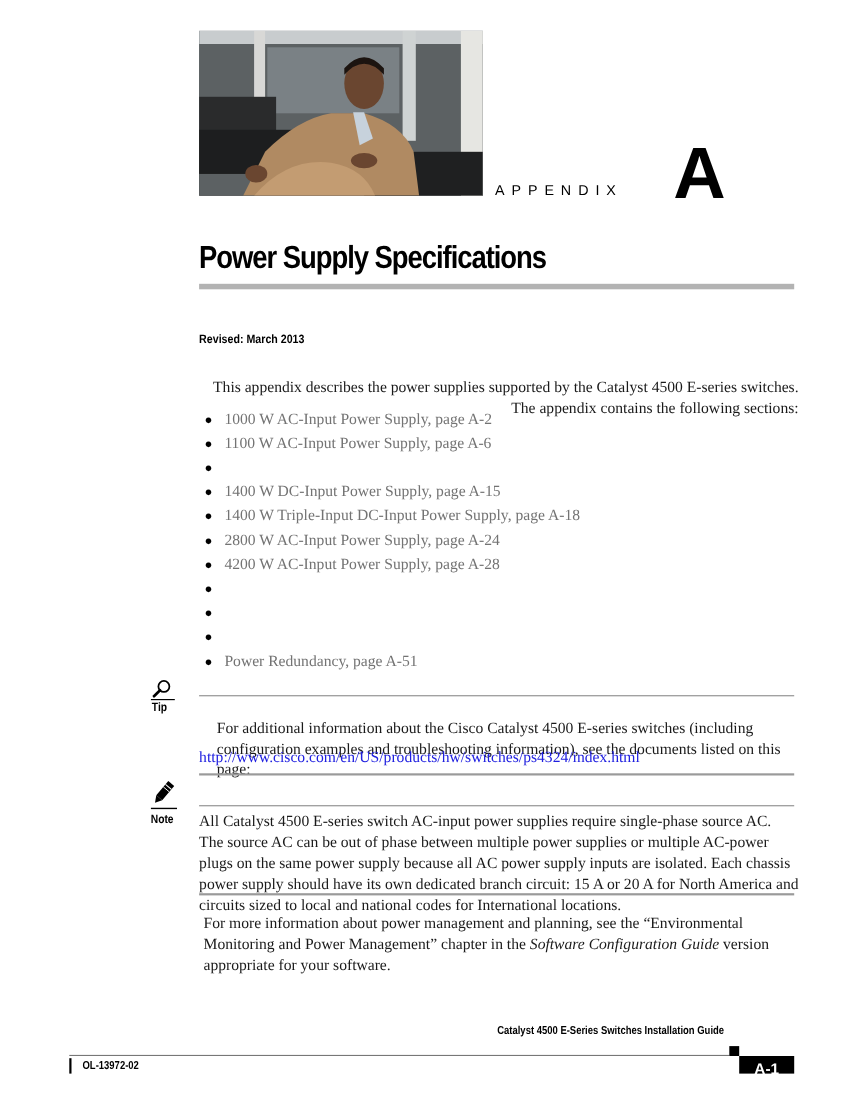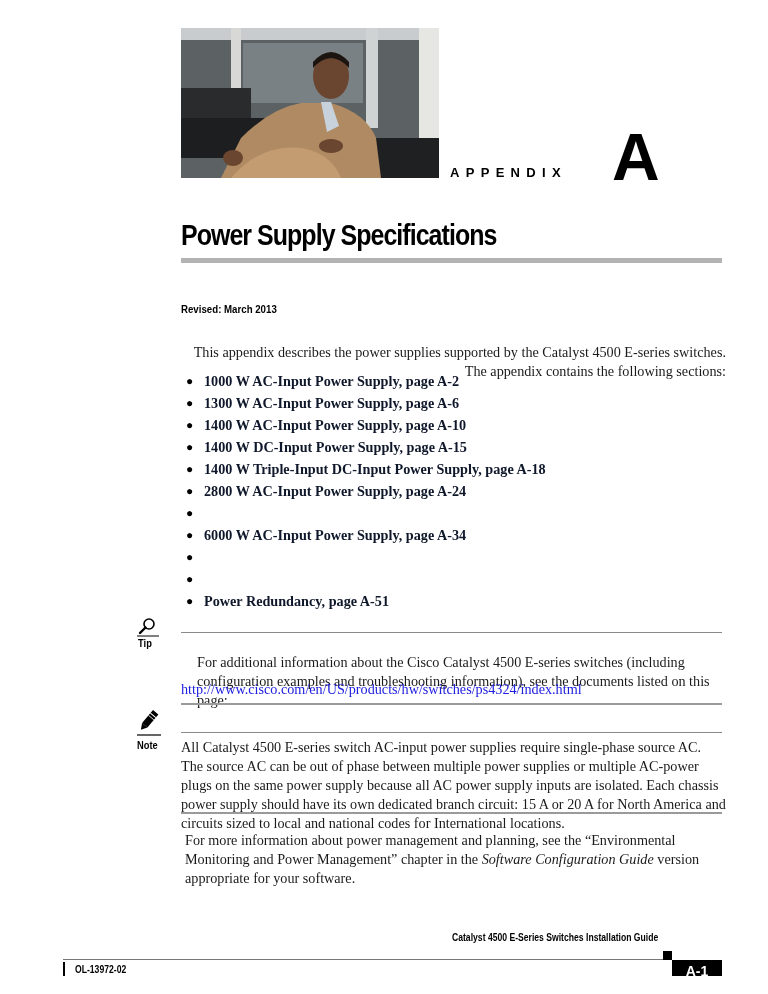--- a/index.html
+++ b/index.html
@@ -6,39 +6,39 @@
     body { width: 768px; height: 994px; position: relative; overflow: hidden;
            font-family: "Liberation Serif", serif; color: #1a1a1a; }
     .abs { position: absolute; }
 
     
     .photo { left: 181px; top: 28px; width: 258px; height: 150px; overflow: hidden;
              background: linear-gradient(180deg, #6e7376 0%, #4d5254 40%, #3a3d3e 100%); }
     .photo svg { display: block; }
 
     .appendix-label { left: 450px; top: 165px; font-family: "Liberation Sans", sans-serif;
-                      font-weight: bold; font-size: 13px; letter-spacing: 6.3px; color: #000; }
+                      font-weight: normal; font-size: 13px; letter-spacing: 6.3px; color: #000; }
     .appendix-letter { left: 612px; top: 124px; font-family: "Liberation Sans", sans-serif;
                        font-weight: bold; font-size: 66px; line-height: 66px; color: #000; }
 
     .title { left: 181px; top: 219px; font-family: "Liberation Sans", sans-serif; font-weight: bold;
              font-size: 29px; letter-spacing: -1.1px; transform: scaleX(0.86); transform-origin: left top;
              color: #000; white-space: nowrap; }
     .title-rule { left: 181px; top: 258px; width: 541px; height: 5px; background: #b3b3b3; }
 
     .revised { left: 181px; top: 303px; font-family: "Liberation Sans", sans-serif; font-weight: bold;
                font-size: 11px; transform: scaleX(0.88); transform-origin: left top; color: #000; white-space: nowrap; }
 
     .para { left: 181px; width: 545px; font-size: 14.2px; line-height: 19px; color: #1a1a1a; }
     .intro { top: 343px; text-align: right; }
 
     .toc { left: 181px; top: 370px; margin: 0; padding: 0; list-style: none; }
     .toc li { position: relative; height: 22px; line-height: 22px; font-size: 14.2px; padding-left: 23px; }
     .toc li .bullet { position: absolute; left: 5px; top: 0; color: #000; font-size: 12px; }
-    .toc a { color: #0f172a; text-decoration: none; font-weight: bold; }
+    .toc a { color: #737373; text-decoration: none; }
 
     .side-label { font-family: "Liberation Sans", sans-serif; font-weight: bold; font-size: 11px;
                   transform: scaleX(0.85); transform-origin: left top; color: #000; }
 
     .rule { height: 1px; background: #8a8a8a; left: 181px; width: 541px; }
     .rule.thick { height: 2px; background: #9a9a9a; }
 
     .tip-icon { left: 137px; top: 617px; }
     .tip-label { left: 138px; top: 637px; }
     .note-icon { left: 137px; top: 710px; }
@@ -94,27 +94,27 @@
 
 <h1 class="abs title" style="margin:0;">Power Supply Specifications</h1>
 <div class="abs title-rule"></div>
 
 <div class="abs revised">Revised: March 2013</div>
 
 <p class="abs para intro" style="margin:0;">This appendix describes the power supplies supported by the Catalyst 4500 E-series switches. The appendix contains the following sections:</p>
 
 <ul class="abs toc">
   <li><span class="bullet">●</span><a href="#">1000 W AC-Input Power Supply, page A-2</a></li>
-  <li><span class="bullet">●</span><a href="#">1300 W AC-Input Power Supply, page A-6</a></li>
-  <li><span class="bullet">●</span><a href="#">1400 W AC-Input Power Supply, page A-10</a></li>
+  <li><span class="bullet">●</span><a href="#">1100 W AC-Input Power Supply, page A-6</a></li>
+  <li><span class="bullet">●</span></li>
   <li><span class="bullet">●</span><a href="#">1400 W DC-Input Power Supply, page A-15</a></li>
   <li><span class="bullet">●</span><a href="#">1400 W Triple-Input DC-Input Power Supply, page A-18</a></li>
   <li><span class="bullet">●</span><a href="#">2800 W AC-Input Power Supply, page A-24</a></li>
+  <li><span class="bullet">●</span><a href="#">4200 W AC-Input Power Supply, page A-28</a></li>
   <li><span class="bullet">●</span></li>
-  <li><span class="bullet">●</span><a href="#">6000 W AC-Input Power Supply, page A-34</a></li>
   <li><span class="bullet">●</span></li>
   <li><span class="bullet">●</span></li>
   <li><span class="bullet">●</span><a href="#">Power Redundancy, page A-51</a></li>
 </ul>
 
 <div class="abs tip-icon">
   <svg width="22" height="20" viewBox="0 0 22 20">
     <circle cx="12" cy="7" r="5" fill="none" stroke="#000" stroke-width="1.6"></circle>
     <line x1="8.5" y1="10.5" x2="3" y2="16" stroke="#000" stroke-width="2.4" stroke-linecap="round"></line>
     <line x1="0" y1="19" x2="22" y2="19" stroke="#000" stroke-width="1"></line>

